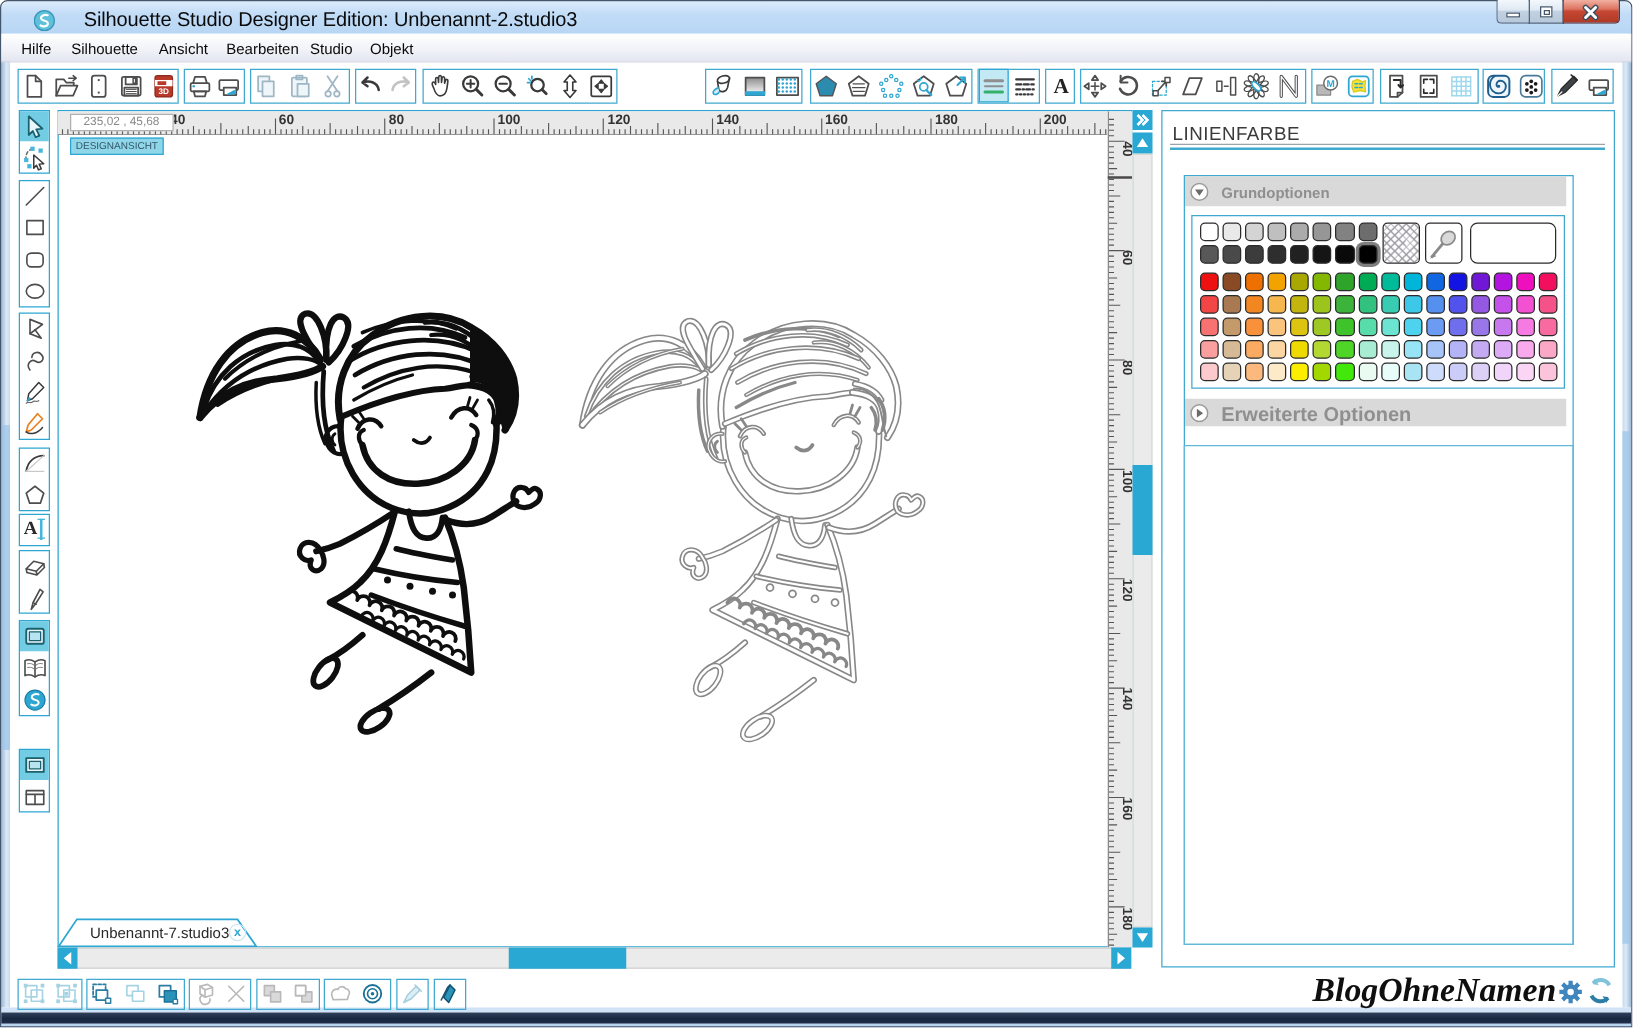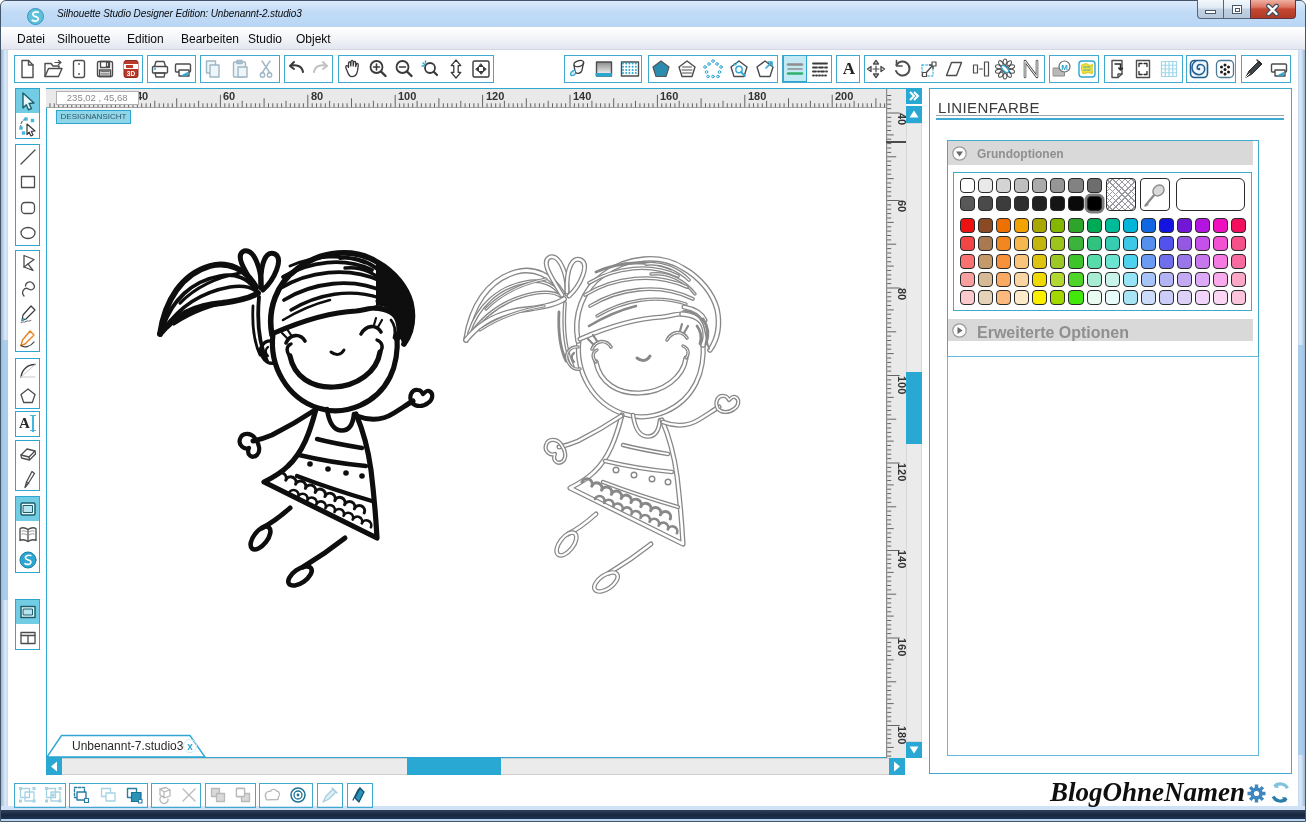--- a/index.html
+++ b/index.html
@@ -14,35 +14,35 @@
 <div class="abs" style="left:1298px;top:27px;width:7px;height:779px;background:linear-gradient(90deg,#c4daf0,#dce9f8 40%,#9db8d4);"></div>
 <div class="abs" style="left:1298px;top:345px;width:6px;height:410px;background:#9cc6e8;opacity:0.75;"></div>
 <div class="abs" style="left:1px;top:806px;width:1304px;height:4px;background:#cfe2f6;"></div>
 <div class="abs" style="left:1px;top:810px;width:1304px;height:9px;background:linear-gradient(#30415c,#17273f 55%,#1d3050);"></div>
 <div class="abs" style="left:1px;top:819px;width:1304px;height:3px;background:#b9d4ee;"></div>
 <div class="abs" style="left:0;top:0;width:1306px;height:822px;border:1px solid #44566b;box-sizing:border-box;border-radius:6px 6px 0 0;pointer-events:none;"></div>
 <svg class="abs" style="left:27px;top:8px" width="17" height="17" viewBox="0 0 17 17">
 <circle cx="8.5" cy="8.5" r="8" fill="#5fc0dc" stroke="#3795ba" stroke-width="1"></circle>
 <path d="M11.2,4.2 C8.2,3.4 5.6,4.6 5.8,6.6 C6,8.4 8.6,8.4 10.2,9.2 C12,10.1 11.6,12.4 9.4,12.9 C7.8,13.3 6.2,12.9 5.4,12.3" stroke="#fff" stroke-width="1.7" fill="none" stroke-linecap="round"></path>
   </svg>
-<div class="abs" style="left:57px;top:7.5px;font-size:10px;color:#0a0a0a;letter-spacing:-0.1px;font-style:italic;">Silhouette Studio Designer Edition: Unbenannt-2.studio3</div>
+<div class="abs" style="left:67px;top:7.5px;font-size:16px;color:#0a0a0a;letter-spacing:-0.1px;">Silhouette Studio Designer Edition: Unbenannt-2.studio3</div>
 <div class="abs" style="left:1197px;top:0px;width:27px;height:19px;background:linear-gradient(#f3f8fc 0%,#dfe8f2 45%,#c2d2e2 50%,#b6c8da 100%);border:1px solid #55657a;border-top:none;border-radius:0 0 0 4px;box-sizing:border-box;"></div>
 <div class="abs" style="left:1223px;top:0px;width:28px;height:19px;background:linear-gradient(#f3f8fc 0%,#dfe8f2 45%,#c2d2e2 50%,#b6c8da 100%);border:1px solid #55657a;border-top:none;box-sizing:border-box;"></div>
 <div class="abs" style="left:1250px;top:0px;width:46px;height:19px;background:linear-gradient(#f0b0a2 0%,#dd7460 40%,#c54733 50%,#b03a25 100%);border:1px solid #5a3442;border-top:none;border-radius:0 0 4px 0;box-sizing:border-box;"></div>
 <div class="abs" style="left:1205px;top:10px;width:11px;height:4px;background:#fff;border:1px solid #47586e;box-sizing:border-box;"></div>
 <div class="abs" style="left:1232px;top:5px;width:10px;height:9px;background:#fff;border:1px solid #47586e;box-sizing:border-box;"></div>
 <div class="abs" style="left:1234.5px;top:7.5px;width:5px;height:4px;background:#fff;border:1px solid #47586e;box-sizing:border-box;"></div>
 <svg class="abs" style="left:1264px;top:3px" width="17" height="14" viewBox="0 0 17 14">
     <path d="M4.5,3 L12.5,11 M12.5,3 L4.5,11" stroke="#3c4e63" stroke-width="4.6" stroke-linecap="round"></path>
     <path d="M4.5,3 L12.5,11 M12.5,3 L4.5,11" stroke="#fff" stroke-width="2.4" stroke-linecap="round"></path>
   </svg>
 <div class="abs" style="left:1px;top:27px;width:1304px;height:23px;background:linear-gradient(#ffffff,#f2f3f8 55%,#e3e6f0);border-bottom:1px solid #d4d7e2;box-sizing:border-box;"></div>
-<div class="abs" style="left:17px;top:32px;font-size:12px;color:#0a0a0a;">Datei</div>
+<div class="abs" style="left:17px;top:32px;font-size:12px;color:#0a0a0a;">Hilfe</div>
 <div class="abs" style="left:57px;top:32px;font-size:12px;color:#0a0a0a;">Silhouette</div>
-<div class="abs" style="left:127px;top:32px;font-size:12px;color:#0a0a0a;">Edition</div>
+<div class="abs" style="left:127px;top:32px;font-size:12px;color:#0a0a0a;">Ansicht</div>
 <div class="abs" style="left:181px;top:32px;font-size:12px;color:#0a0a0a;">Bearbeiten</div>
 <div class="abs" style="left:248px;top:32px;font-size:12px;color:#0a0a0a;">Studio</div>
 <div class="abs" style="left:296px;top:32px;font-size:12px;color:#0a0a0a;">Objekt</div>
 <div class="abs" style="left:13.7px;top:54.5px;width:129.3px;height:28.5px;border:1px solid #3fa9cf;box-sizing:border-box;"></div>
 <div class="abs" style="left:147px;top:54.5px;width:49.0px;height:28.5px;border:1px solid #3fa9cf;box-sizing:border-box;"></div>
 <div class="abs" style="left:199.5px;top:54.5px;width:80.5px;height:28.5px;border:1px solid #3fa9cf;box-sizing:border-box;"></div>
 <div class="abs" style="left:284px;top:54.5px;width:49.0px;height:28.5px;border:1px solid #3fa9cf;box-sizing:border-box;"></div>
 <div class="abs" style="left:338px;top:54.5px;width:156.0px;height:28.5px;border:1px solid #3fa9cf;box-sizing:border-box;"></div>
 <div class="abs" style="left:564px;top:54.5px;width:78.0px;height:28.5px;border:1px solid #3fa9cf;box-sizing:border-box;"></div>
 <div class="abs" style="left:648px;top:54.5px;width:130.0px;height:28.5px;border:1px solid #3fa9cf;box-sizing:border-box;"></div>

